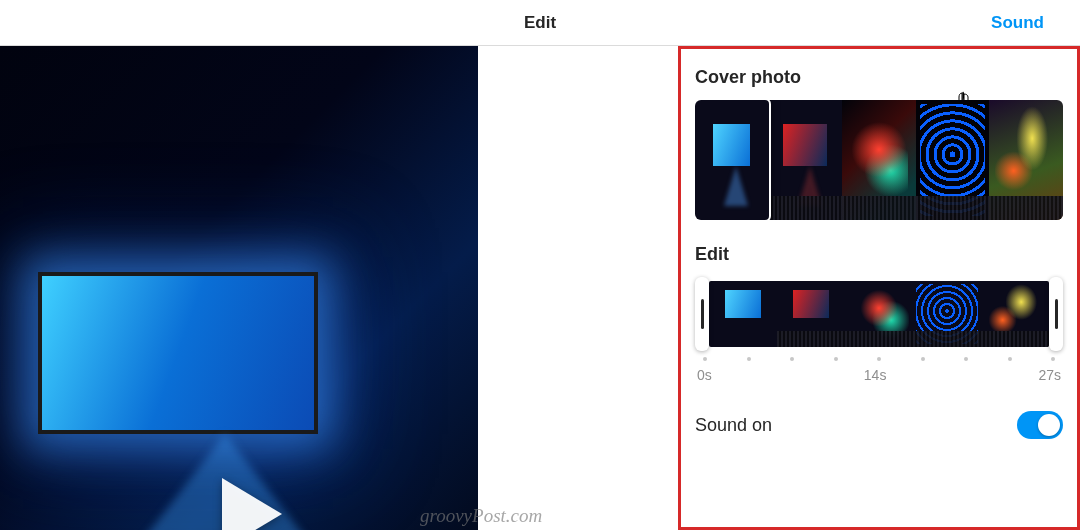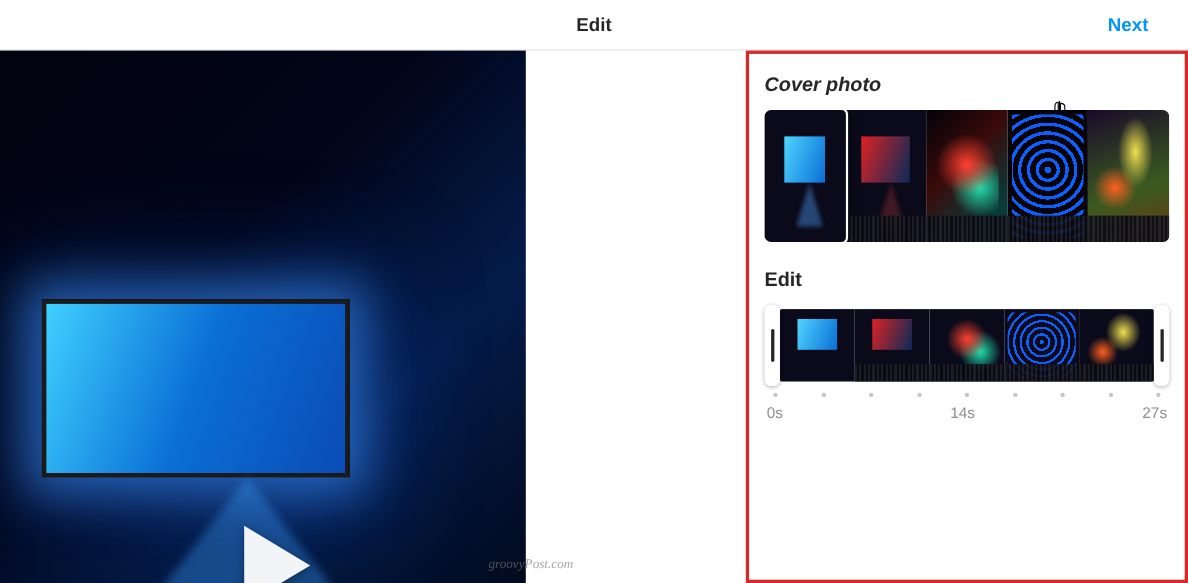--- a/index.html
+++ b/index.html
@@ -7,21 +7,21 @@
     .header { height: 46px; border-bottom: 1px solid #dbdbdb; display: flex; align-items: center; justify-content: space-between; padding: 0 36px; }
     .header-title { font-weight: 600; font-size: 17px; color: #262626; position: absolute; left: 50%; transform: translateX(-50%); }
     .next-btn { color: #0095f6; font-weight: 600; font-size: 17px; cursor: pointer; margin-left: auto; }
     .content { display: flex; height: calc(100% - 46px); }
     .preview { width: 478px; height: 100%; background: linear-gradient(135deg, #01030f 0%, #020518 40%, #041c4a 70%, #020a1e 100%); position: relative; overflow: hidden; }
     .screen-rect { position: absolute; left: 38px; top: 226px; width: 280px; height: 162px; background: linear-gradient(110deg, #3fd0ff 0%, #0a6fd6 50%, #0b4bb5 100%); border: 4px solid #1a1a1a; box-shadow: 0 0 40px 15px rgba(60,150,255,0.55), 0 0 90px 30px rgba(20,80,200,0.35); }
     .beam { position: absolute; left: 140px; top: 388px; width: 0; height: 0; border-left: 85px solid transparent; border-right: 85px solid transparent; border-bottom: 110px solid rgba(60,160,255,0.35); filter: blur(4px); }
     .play-btn { position: absolute; left: 222px; top: 432px; width: 0; height: 0; border-left: 60px solid rgba(255,255,255,0.95); border-top: 36px solid transparent; border-bottom: 36px solid transparent; cursor: pointer; filter: drop-shadow(0 2px 4px rgba(0,0,0,0.4)); }
     .middle-gap { flex: 1; background: #fff; }
     .sidepanel { width: 402px; border: 3px solid #d62929; padding: 18px 14px 12px 14px; display: flex; flex-direction: column; gap: 20px; position: relative; }
-    .row-header { display: flex; justify-content: space-between; align-items: center; font-style: italic; }
+    .row-header { display: flex; justify-content: space-between; align-items: center; }
     .section-label { font-weight: 600; font-size: 18px; color: #262626; }
     .select-link { color: #00376b; font-weight: 600; font-size: 17px; cursor: pointer; }
     .cursor { position: absolute; right: 104px; top: 42px; width: 16px; height: 20px; pointer-events: none; }
     .cursor svg { width: 100%; height: 100%; }
     .cover-strip { display: flex; gap: 0; margin-top: 12px; height: 120px; border-radius: 6px; overflow: hidden; }
     .cover-frame { flex: 1; background: #0a0a1a; position: relative; }
     .cover-frame.selected { border: 2px solid #fff; border-radius: 6px; box-shadow: 0 2px 8px rgba(0,0,0,0.5); z-index: 2; margin: -2px; }
     .cf-screen { position: absolute; width: 50%; height: 35%; left: 25%; top: 20%; }
     .cf-beam { position: absolute; left: 40%; top: 55%; width: 0; height: 0; border-left: 12px solid transparent; border-right: 12px solid transparent; border-bottom: 40px solid rgba(80,160,255,0.4); filter: blur(2px); }
     .cf1 .cf-screen { background: linear-gradient(110deg,#4fd4ff,#0a6fd6); }
@@ -47,28 +47,28 @@
     .tf3 .stage { position:absolute; inset:4px; background: radial-gradient(circle at 50% 40%, #ff4030 0%, transparent 40%), radial-gradient(circle at 70% 60%, #20e0b0 0%, transparent 35%); }
     .tf4 .swirl { position:absolute; inset:3px; background: repeating-radial-gradient(circle at 50% 45%, #0a60ff 0, #0a60ff 2px, transparent 2px, transparent 6px); }
     .tf5 .stage { position:absolute; inset:3px; background: radial-gradient(ellipse at 60% 30%, #f0e050 0%, transparent 30%), radial-gradient(circle at 30% 60%, #ff6020 0%, transparent 25%); }
     .ticks { display: flex; justify-content: space-between; margin-top: 6px; padding: 0 8px; }
     .tick-dot { width: 4px; height: 4px; background: #c7c7c7; border-radius: 50%; }
     .tick-labels { display: flex; justify-content: space-between; margin-top: 6px; padding: 0 2px; font-size: 14px; color: #8e8e8e; }
     .sound-row { display: flex; justify-content: space-between; align-items: center; margin-top: 8px; }
     .sound-label { font-size: 18px; font-weight: 400; color: #262626; }
     .toggle { width: 46px; height: 28px; background: #0095f6; border-radius: 14px; position: relative; cursor: pointer; }
     .toggle::after { content: ''; position: absolute; width: 22px; height: 22px; background: #fff; border-radius: 50%; top: 3px; right: 3px; box-shadow: 0 1px 3px rgba(0,0,0,0.3); }
-    .watermark { position: absolute; left: 444px; top: 505px; font-family: Georgia, serif; font-style: italic; font-size: 12px; color: rgba(120,120,120,0.65); pointer-events: none; }
+    .watermark { position: absolute; left: 420px; top: 505px; font-family: Georgia, serif; font-style: italic; font-size: 19px; color: rgba(120,120,120,0.65); pointer-events: none; }
   </style>
 </head>
 <body>
 
 <div class="header">
   <span class="header-title">Edit</span>
-  <span class="next-btn">Next</span>
+  <span class="next-btn">Sound</span>
 </div>
 
 <div class="content">
   <div class="preview">
     <div class="screen-rect"></div>
     <div class="beam"></div>
     <div class="play-btn"></div>
   </div>
 
   <div class="middle-gap"></div>
@@ -148,16 +148,20 @@
           <div class="tick-dot"></div>
           <div class="tick-dot"></div>
       </div>
       <div class="tick-labels">
         <span>0s</span>
         <span>14s</span>
         <span>27s</span>
       </div>
     </div>
 
+    <div class="sound-row">
+      <span class="sound-label">Sound on</span>
+      <div class="toggle"></div>
+    </div>
   </div>
 </div>
 
 <div class="watermark">groovyPost.com</div>
 
 </body></html>

